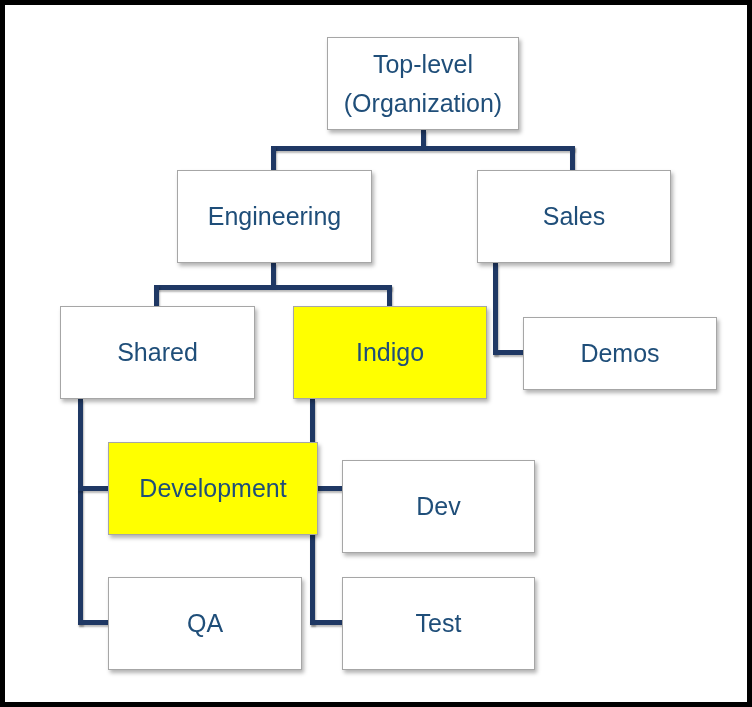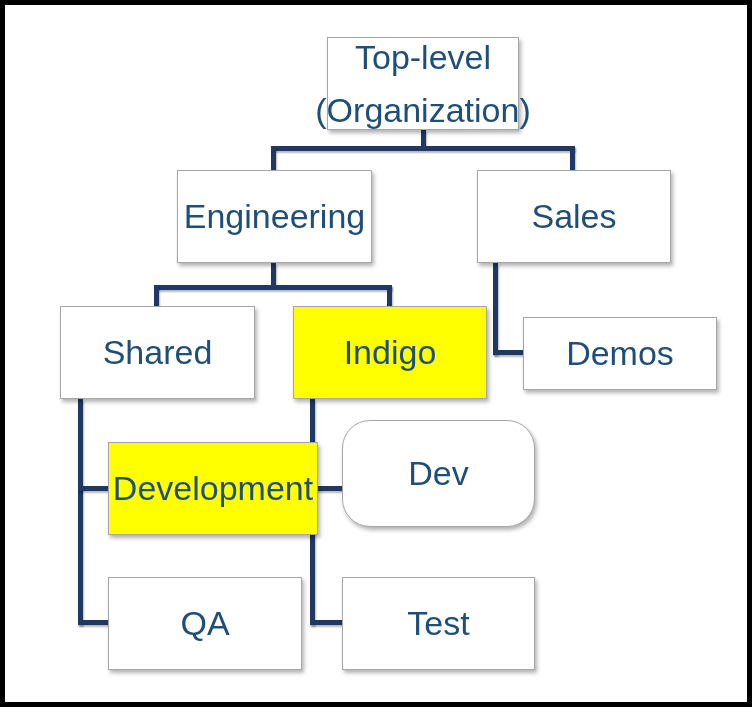--- a/index.html
+++ b/index.html
@@ -17,21 +17,21 @@
     background: var(--canvas_bg, #ffffff);
     overflow: hidden;
   }
   .node {
     position: absolute;
     box-sizing: border-box;
     background: var(--node_bg, #ffffff);
     border: 1.4px solid var(--node_border, #a6a6a6);
     box-shadow: 2px 3px 4px rgba(0,0,0,0.30);
     color: var(--text, #1F4E79);
-    font-size: 34px;
+    font-size: 25px;
     line-height: 1.55;
     display: flex;
     align-items: center;
     justify-content: center;
     text-align: center;
   }
   .node .label { padding: 0 6px; }
   .seg {
     position: absolute;
     background: var(--line, #1F3864);
@@ -41,21 +41,21 @@
   .seg.v { width: 5px; }
 
   
   #n-top   { left: 322px; top:  32px; width: 192px; height: 93px; }
   #n-eng   { left: 172px; top: 165px; width: 195px; height: 93px; }
   #n-sales { left: 472px; top: 165px; width: 194px; height: 93px; }
   #n-shared{ left:  55px; top: 301px; width: 195px; height: 93px; }
   #n-indigo{ left: 288px; top: 301px; width: 194px; height: 93px; }
   #n-demos { left: 518px; top: 312px; width: 194px; height: 73px; text-align: right; }
   #n-devel { left: 103px; top: 437px; width: 210px; height: 93px; }
-  #n-dev   { left: 337px; top: 415px; width: 193px; height: 107px; border-radius: 28px; }
+  #n-dev   { left: 337px; top: 455px; width: 193px; height: 93px; }
   #n-qa    { left: 103px; top: 572px; width: 194px; height: 93px; justify-content: center; }
   #n-test  { left: 337px; top: 572px; width: 193px; height: 93px; }
 
   
   #c-top-stub      { left: 416px; top: 125px; height: 18px; }
   #c-bus1          { left: 266px; top: 141px; width: 304px; }
   #c-bus1-left     { left: 266px; top: 141px; height: 24px; }
   #c-bus1-right    { left: 565px; top: 141px; height: 24px; }
   #c-eng-stub      { left: 266px; top: 258px; height: 24px; }
   #c-bus2          { left: 149px; top: 280px; width: 238px; }

